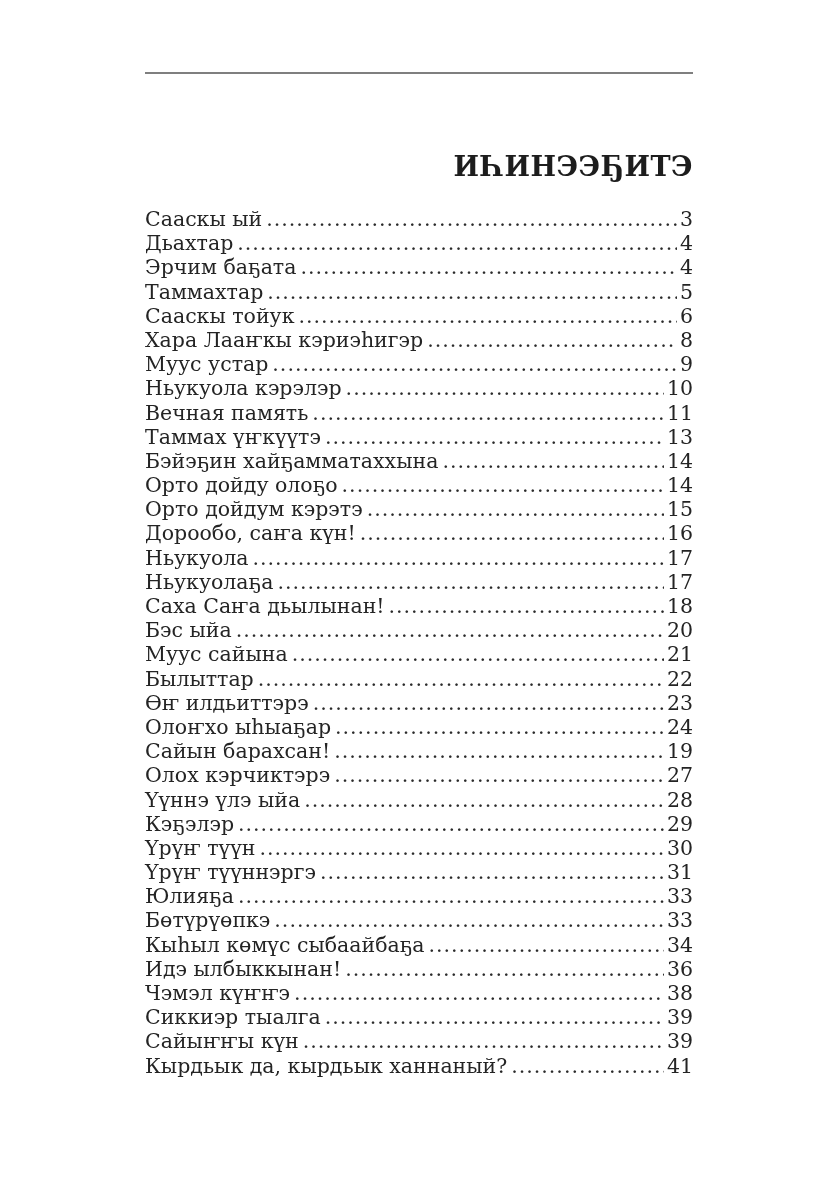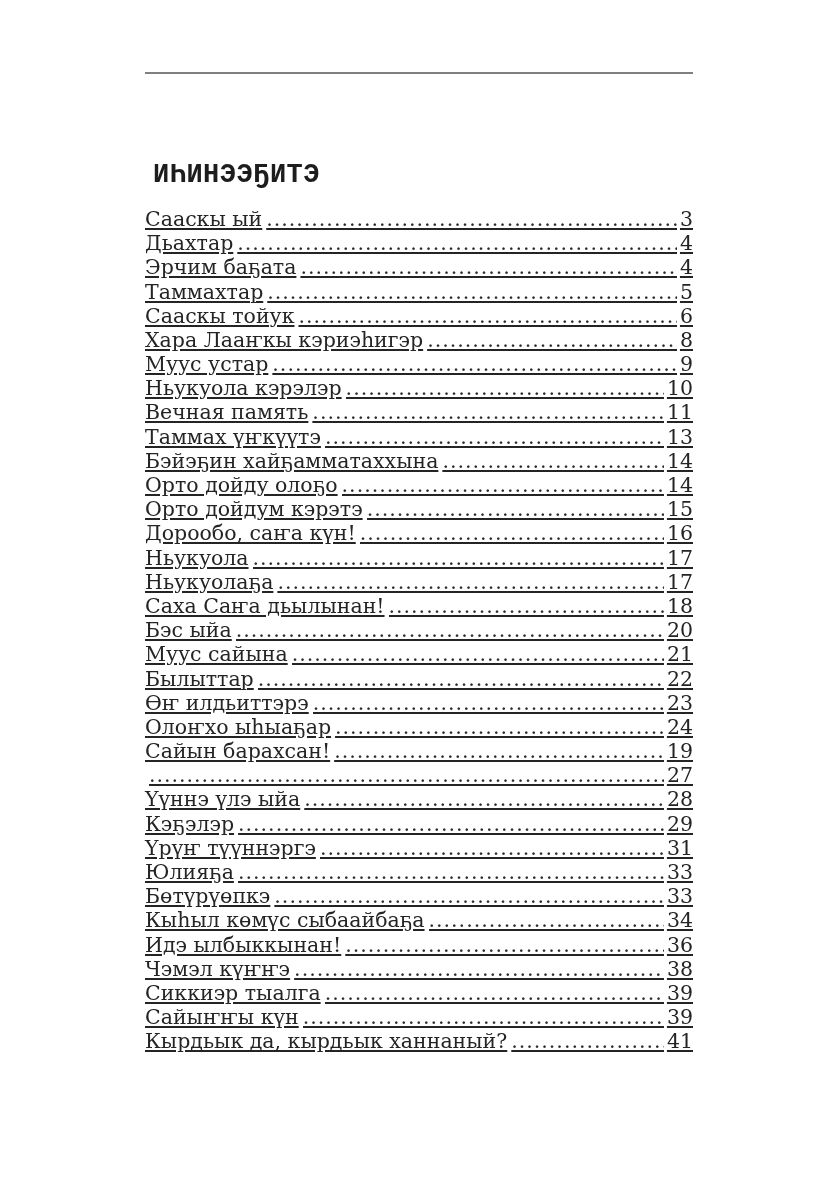--- a/index.html
+++ b/index.html
@@ -22,43 +22,41 @@
     top: 72px;
     width: 548px;
     height: 2px;
     background: #7f7f7f;
   }
   .title {
     position: absolute;
     left: 145px;
     top: 150px;
     width: 548px;
-    margin: 8px;
+    margin: 0;
     font-size: 27px;
     line-height: 34px;
     font-weight: bold;
-    text-align: left;
+    text-align: right;
     letter-spacing: 0.5px;
     color: #1d1d1d;
-    font-family: Liberation Mono, monospace;
   }
   .toc {
     position: absolute;
     left: 145px;
     top: 207px;
     width: 548px;
   }
   .row {
     display: flex;
-    align-items: flex-end;
+    align-items: center;
     height: 24.2px;
     font-size: 20.5px;
     line-height: 24.2px;
     white-space: nowrap;
-    text-decoration: underline;
   }
   .row .t {
     flex: 0 0 auto;
   }
   .row .dots {
     flex: 1 1 auto;
     overflow: hidden;
     margin-left: 4px;
     margin-right: 3px;
     min-width: 10px;
@@ -189,32 +187,38 @@
     <span class="t">Олоҥхо ыһыаҕар</span>
     <span class="dots"></span>
     <span class="p">24</span>
   </div>
       <div class="row">
     <span class="t">Сайын барахсан!</span>
     <span class="dots"></span>
     <span class="p">19</span>
   </div>
       <div class="row">
+    <span class="t">Олох кэрчиктэрэ</span>
     <span class="dots"></span>
     <span class="p">27</span>
   </div>
       <div class="row">
     <span class="t">Үүннэ үлэ ыйа</span>
     <span class="dots"></span>
     <span class="p">28</span>
   </div>
       <div class="row">
     <span class="t">Кэҕэлэр</span>
     <span class="dots"></span>
     <span class="p">29</span>
+  </div>
+      <div class="row">
+    <span class="t">Үрүҥ түүн</span>
+    <span class="dots"></span>
+    <span class="p">30</span>
   </div>
       <div class="row">
     <span class="t">Үрүҥ түүннэргэ</span>
     <span class="dots"></span>
     <span class="p">31</span>
   </div>
       <div class="row">
     <span class="t">Юлияҕа</span>
     <span class="dots"></span>
     <span class="p">33</span>

